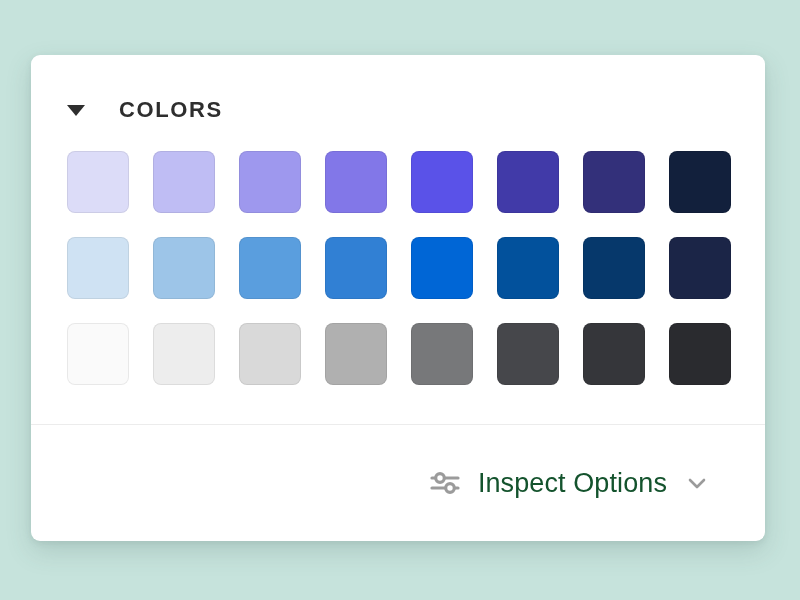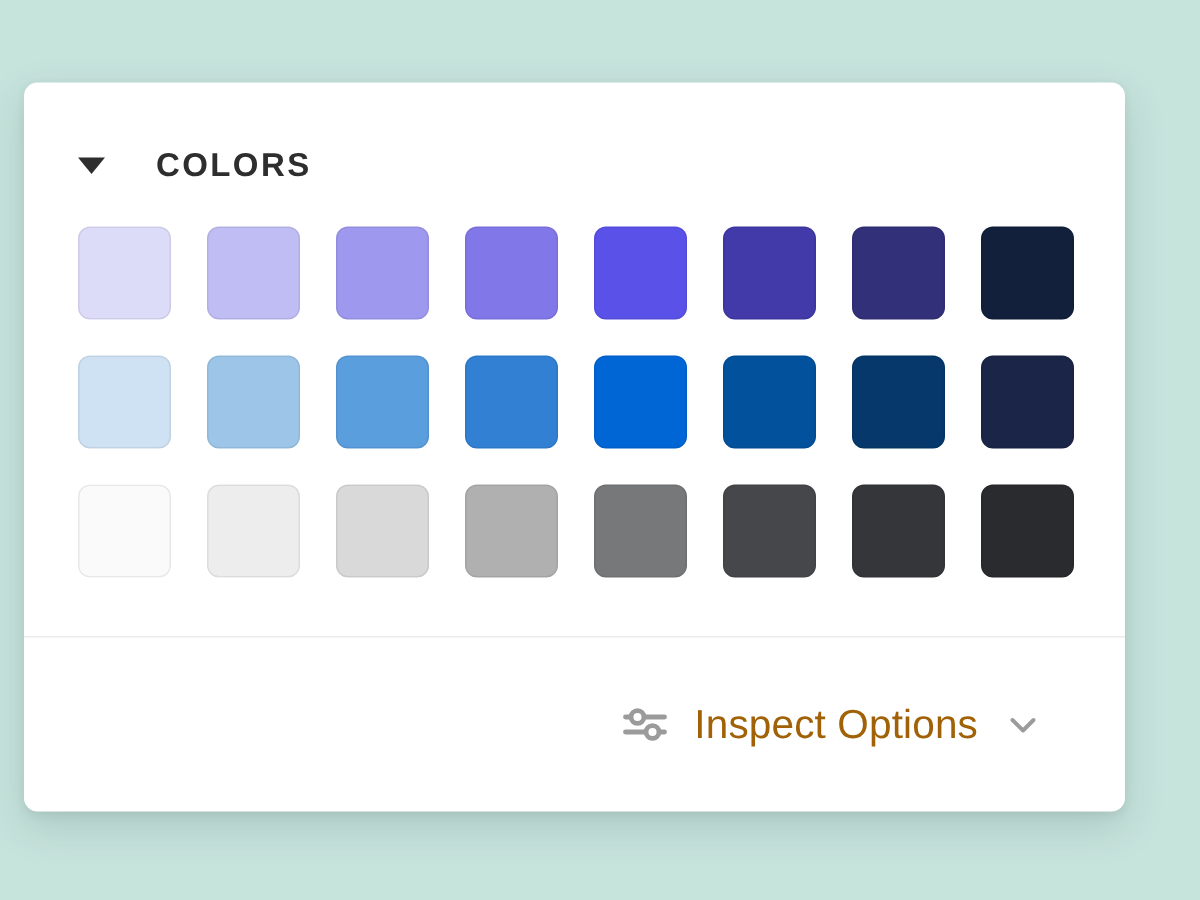--- a/index.html
+++ b/index.html
@@ -13,21 +13,21 @@
     font-family: "Liberation Sans", sans-serif;
     overflow: hidden;
   }
   .stage {
     position: relative;
     width: 800px;
     height: 600px;
   }
   .panel {
     position: absolute;
-    left: 16px;
+    left: 31px;
     top: 55px;
     width: 734px;
     height: 486px;
     background: #ffffff;
     border-radius: 9px;
     box-shadow: 0 10px 26px rgba(60, 90, 85, 0.18),
                 0 2px 6px rgba(60, 90, 85, 0.10);
     overflow: hidden;
     display: flex;
     flex-direction: column;
@@ -100,21 +100,21 @@
     user-select: none;
   }
   .sliders-icon {
     width: 30px;
     height: 26px;
     flex: 0 0 auto;
     display: block;
   }
   .inspect-label {
     font-size: 27px;
-    color: #a16207;
+    color: #14532d;
     letter-spacing: 0.1px;
     white-space: nowrap;
     line-height: 1;
   }
   .chevron-icon {
     width: 24px;
     height: 24px;
     flex: 0 0 auto;
     display: block;
   }

